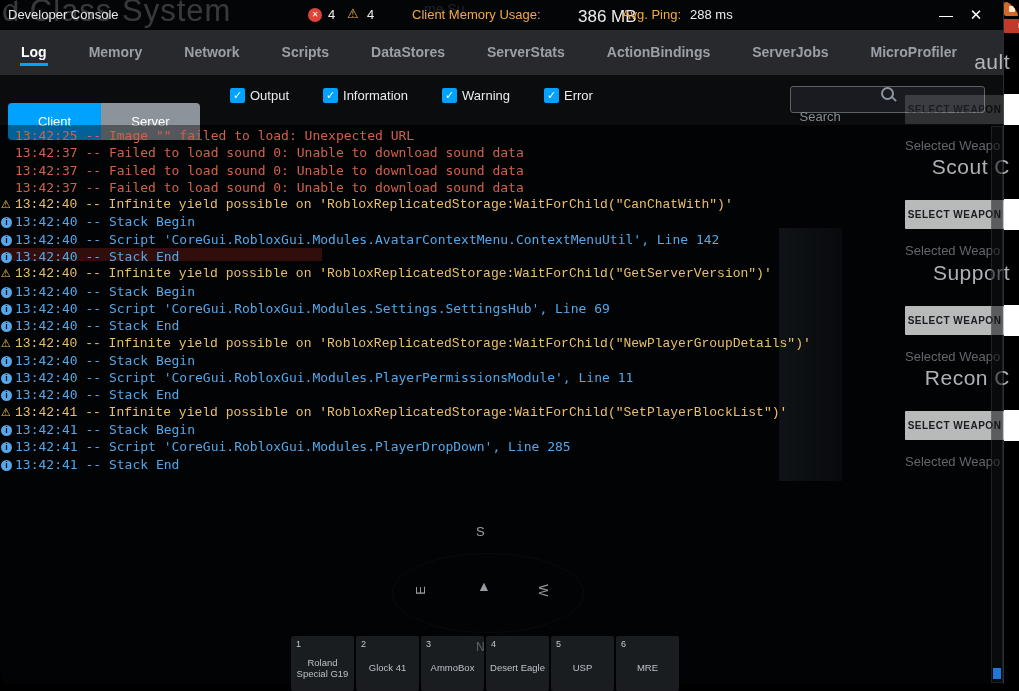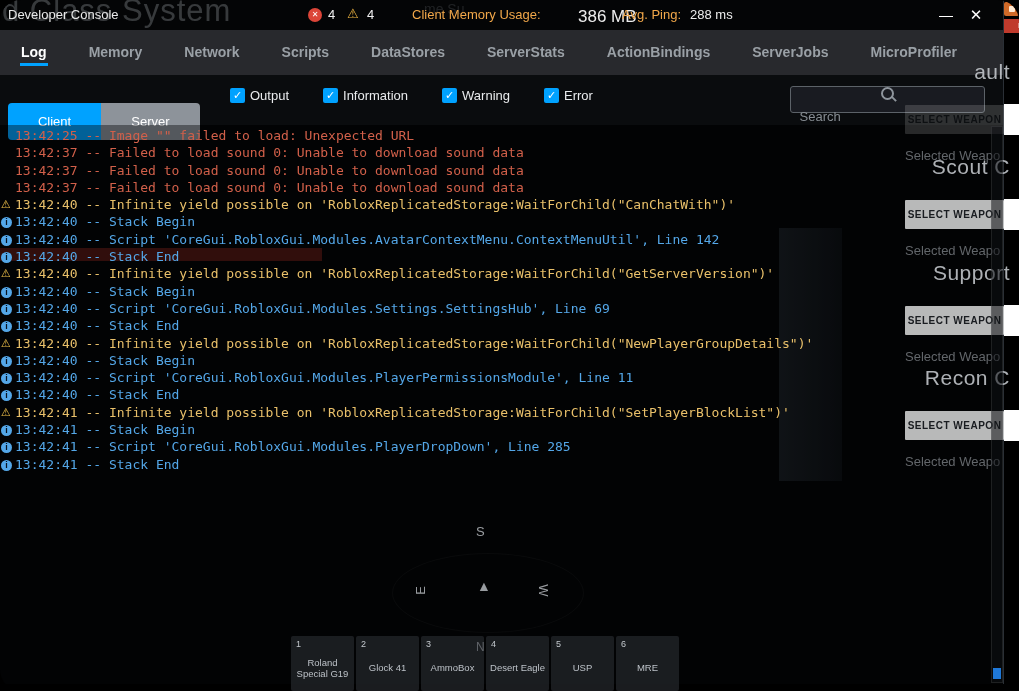--- a/index.html
+++ b/index.html
@@ -64,21 +64,21 @@
               transform:rotate(45deg);right:-5px;bottom:-2px;}
   .searchbox input{flex:1;min-width:0;background:transparent;border:none;outline:none;
                    color:#dfe2e5;font-size:13px;font-family:"Liberation Sans",sans-serif;}
   .searchbox input::placeholder{color:#878d93;}
 
   .logarea{position:absolute;left:0;top:125px;right:0;bottom:0;background:rgba(5,7,10,0.42);
            padding-top:2px;overflow:hidden;}
   .log-line{position:relative;height:17.3px;padding-left:15px;white-space:nowrap;
             font-family:"DejaVu Sans Mono",monospace;font-size:13px;line-height:17.3px;}
   .log-line.error{color:var(--err);}
-  .log-line.warning{color:var(--warn);}
+  .log-line.warning{color:var(--warn);font-family:Liberation Mono, monospace;}
   .log-line.info{color:var(--info);}
   .log-icon{position:absolute;left:1px;top:3px;}
   .warn-glyph{font-size:11px;line-height:12px;color:#f2c24a;font-family:"DejaVu Sans",sans-serif;}
   .warn-glyph::before{content:"⚠";}
   .info-glyph{width:11px;height:11px;border-radius:50%;background:var(--info);top:4px;}
   .info-glyph::before{content:"i";position:absolute;left:0;top:0;width:11px;text-align:center;
                       font-size:9px;line-height:11px;font-weight:bold;color:#081220;
                       font-family:"Liberation Sans",sans-serif;}
 
   .scroll-track{position:absolute;left:991px;top:126px;width:12px;height:557px;box-sizing:border-box;
@@ -265,21 +265,21 @@
   </div>
         <div class="log-line info">
     <span class="log-icon info-glyph"></span>
     <span class="log-text">13:42:41 -- Stack End</span>
   </div>
       </div>
   </div>
 
   <div class="game-front">
     <div id="weapon-panel">
-        <div class="weapon-section dimmed" style="top: 60px;">
+        <div class="weapon-section dimmed" style="top: 50px;">
     <div class="class-name">ault</div>
     <div class="select-btn">SELECT WEAPON</div>
     <div class="preview-box"></div>
     <div class="selected-label">Selected Weapo</div>
   </div>
         <div class="weapon-section" style="top: 155px;">
     <div class="class-name">Scout C</div>
     <div class="select-btn">SELECT WEAPON</div>
     <div class="preview-box"></div>
     <div class="selected-label">Selected Weapo</div>

